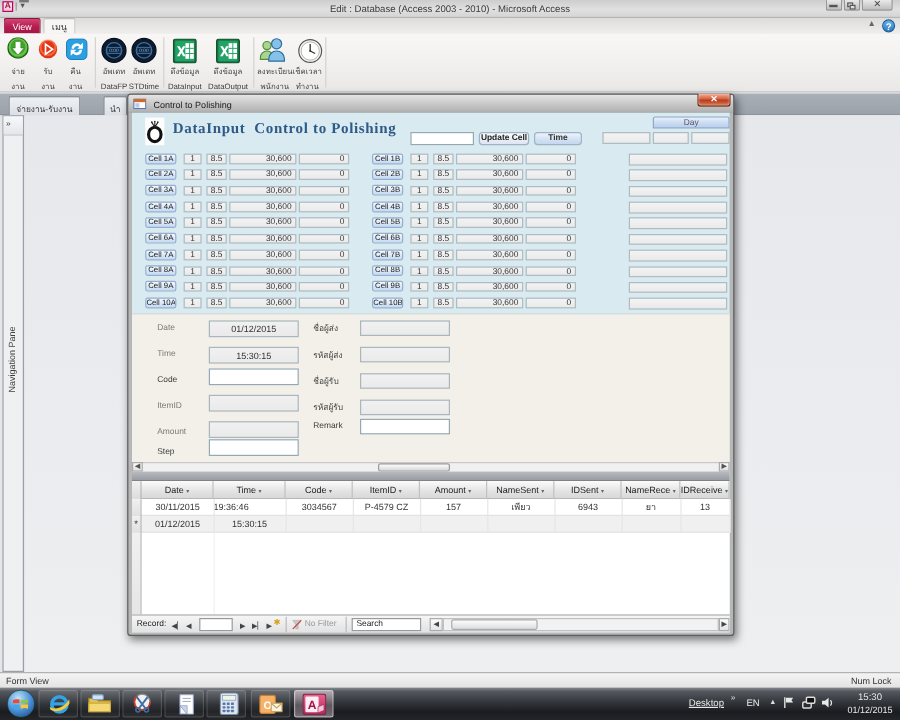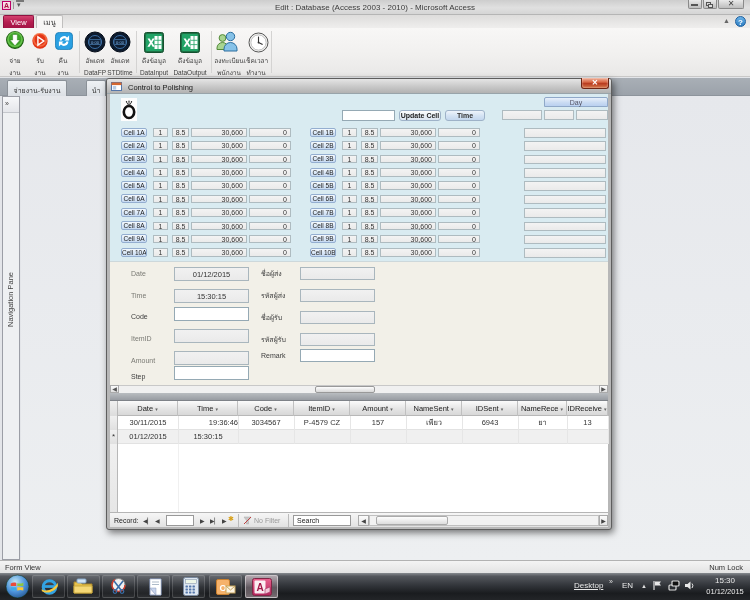--- a/index.html
+++ b/index.html
@@ -290,20 +290,21 @@
 <div class="abs" id="dlgclient">
 
 <div class="abs" style="left:11px; top:4px; width:16px; height:23px; background:#fdfdfd;"></div>
 <svg class="abs" style="left:12px; top:5px;" width="14" height="21" viewBox="0 0 14 21">
 <ellipse cx="7" cy="13" rx="5.2" ry="6" fill="none" stroke="#111" stroke-width="2.6"></ellipse>
 <path d="M7 7 L4.6 3.2 M7 7 L9.4 3.2 M7 7 L7 2.8" stroke="#222" stroke-width="0.9" fill="none"></path>
 <circle cx="4.5" cy="2.8" r="0.7" fill="#222"></circle>
       <circle cx="9.5" cy="2.8" r="0.7" fill="#222"></circle>
       <circle cx="7" cy="2.3" r="0.7" fill="#222"></circle>
 </svg>
+<div class="abs" style="left:34px; top:5.5px; font-family:'Liberation Serif',serif; font-size:12.5px; font-weight:bold; color:#2e5a87; letter-spacing:0.55px;">DataInput&nbsp; Control to Polishing</div>
 <div class="abs whitebox" style="left:232px; top:16px; width:53px; height:11px;"></div>
 <div class="abs" style="left:289px; top:16px; width:42px; height:10.5px; background:linear-gradient(#fdfdfd,#e8eef5 55%,#dde6f2); border:1px solid #9eb2c8; border-radius:3px; font-size:7px; font-weight:bold; color:#222; text-align:center; line-height:9.5px;">Update Cell</div>
 <div class="abs" style="left:335px; top:16px; width:40px; height:10.5px; background:linear-gradient(#eef4fb,#d3e2f3 55%,#c3d7ee); border:1px solid #9eb2c8; border-radius:3px; font-size:7px; font-weight:bold; color:#333; text-align:center; line-height:9.5px;">Time</div>
 <div class="abs" style="left:434px; top:3px; width:64px; height:9.5px; background:linear-gradient(#e8f0fa,#c8daf2 60%,#bad0f0); border:1px solid #8fa8c8; border-radius:2px 2px 0 0; font-size:7px; color:#556; text-align:center; line-height:9px;">Day</div>
 <div class="abs numfield" style="left:392px; top:15.5px; width:40px; height:10px;"></div>
 <div class="abs numfield" style="left:434px; top:15.5px; width:30px; height:10px;"></div>
 <div class="abs numfield" style="left:466px; top:15.5px; width:32px; height:10px;"></div>
 <div class="abs cellbtn" style="left:11px; top:33.5px; width:26px; height:9px; line-height:8px;">Cell 1A</div>
 <div class="abs numfield" style="left:43px; top:34.0px; width:15px; height:8.5px; text-align:center; line-height:7px;">1</div>
 <div class="abs numfield" style="left:62px; top:34.0px; width:17px; height:8.5px; text-align:center; line-height:7px;">8.5</div>
@@ -452,21 +453,21 @@
 <div class="abs" style="left:128px; top:307px; width:56px; height:15px; border-right:1px solid #c0c0c0; font-size:7.5px; color:#222; text-align:center; line-height:15px;">Code <span style="font-size:5px; color:#666;">▾</span></div>
 <div class="abs" style="left:184px; top:307px; width:56px; height:15px; border-right:1px solid #c0c0c0; font-size:7.5px; color:#222; text-align:center; line-height:15px;">ItemID <span style="font-size:5px; color:#666;">▾</span></div>
 <div class="abs" style="left:240px; top:307px; width:56px; height:15px; border-right:1px solid #c0c0c0; font-size:7.5px; color:#222; text-align:center; line-height:15px;">Amount <span style="font-size:5px; color:#666;">▾</span></div>
 <div class="abs" style="left:296px; top:307px; width:56px; height:15px; border-right:1px solid #c0c0c0; font-size:7.5px; color:#222; text-align:center; line-height:15px;">NameSent <span style="font-size:5px; color:#666;">▾</span></div>
 <div class="abs" style="left:352px; top:307px; width:56px; height:15px; border-right:1px solid #c0c0c0; font-size:7.5px; color:#222; text-align:center; line-height:15px;">IDSent <span style="font-size:5px; color:#666;">▾</span></div>
 <div class="abs" style="left:408px; top:307px; width:49px; height:15px; border-right:1px solid #c0c0c0; font-size:7.5px; color:#222; text-align:center; line-height:15px;">NameRece <span style="font-size:5px; color:#666;">▾</span></div>
 <div class="abs" style="left:457px; top:307px; width:41px; height:15px; border-right:1px solid #c0c0c0; font-size:7.5px; color:#222; text-align:center; line-height:15px;">IDReceive <span style="font-size:5px; color:#666;">▾</span></div>
 <div class="abs" style="left:0; top:322px; width:498px; height:14px; background:#fff; border-bottom:1px solid #e2e2e2;"></div>
 <div class="abs" style="left:0px; top:322px; width:8px; height:14px; background:linear-gradient(#f0f0f0,#e0e0e0); border-right:1px solid #b8b8b8; font-size:8px; text-align:center; line-height:14px; color:#333;"></div>
 <div class="abs" style="left:8px; top:322px; width:60px; height:14px; font-size:7.5px; color:#333; text-align:center; line-height:14px;">30/11/2015</div>
-<div class="abs" style="left:68px; top:322px; width:60px; height:14px; font-size:7.5px; color:#333; text-align:right; line-height:14px;">19:36:46</div>
+<div class="abs" style="left:68px; top:322px; width:60px; height:14px; font-size:7.5px; color:#333; text-align:left; line-height:14px;">19:36:46</div>
 <div class="abs" style="left:128px; top:322px; width:56px; height:14px; font-size:7.5px; color:#333; text-align:center; line-height:14px;">3034567</div>
 <div class="abs" style="left:184px; top:322px; width:56px; height:14px; font-size:7.5px; color:#333; text-align:center; line-height:14px;">P-4579 CZ</div>
 <div class="abs" style="left:240px; top:322px; width:56px; height:14px; font-size:7.5px; color:#333; text-align:center; line-height:14px;">157</div>
 <div class="abs" style="left:296px; top:322px; width:56px; height:14px; font-size:7.5px; color:#333; text-align:center; line-height:14px;">เพียว</div>
 <div class="abs" style="left:352px; top:322px; width:56px; height:14px; font-size:7.5px; color:#333; text-align:center; line-height:14px;">6943</div>
 <div class="abs" style="left:408px; top:322px; width:49px; height:14px; font-size:7.5px; color:#333; text-align:center; line-height:14px;">ยา</div>
 <div class="abs" style="left:457px; top:322px; width:41px; height:14px; font-size:7.5px; color:#333; text-align:center; line-height:14px;">13</div>
 <div class="abs" style="left:0; top:336px; width:498px; height:14px; background:#f0f0f0; border-bottom:1px solid #e2e2e2;"></div>
 <div class="abs" style="left:0px; top:336px; width:8px; height:14px; background:linear-gradient(#f0f0f0,#e0e0e0); border-right:1px solid #b8b8b8; font-size:8px; text-align:center; line-height:14px; color:#333;">*</div>
 <div class="abs" style="left:8px; top:336px; width:60px; height:14px; font-size:7.5px; color:#333; text-align:center; line-height:14px;">01/12/2015</div>

